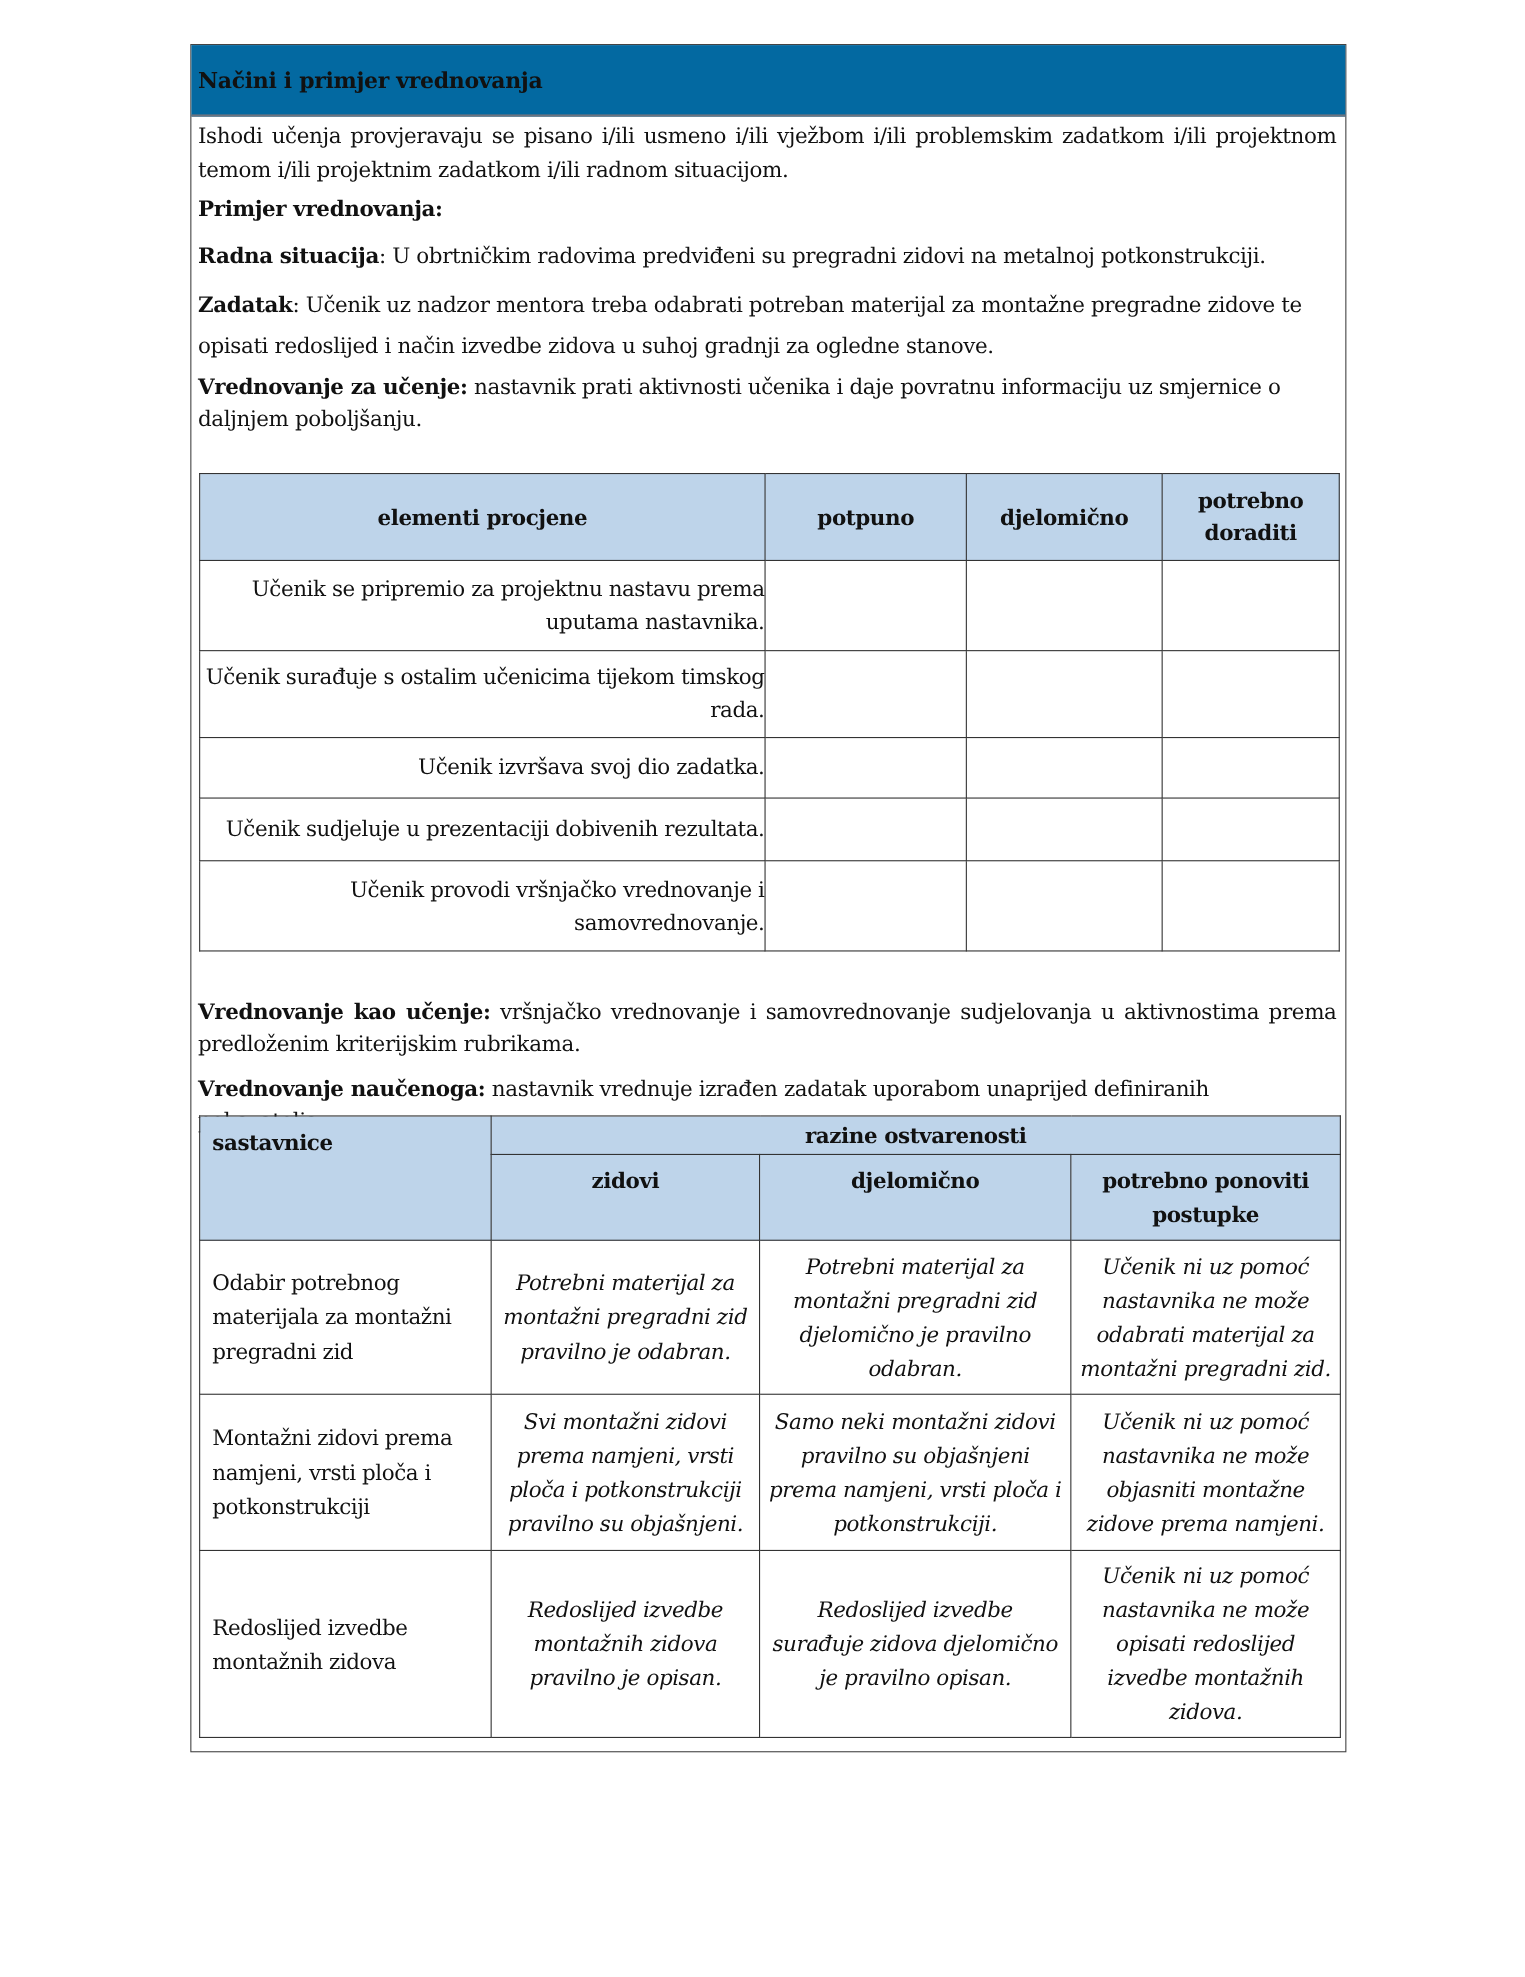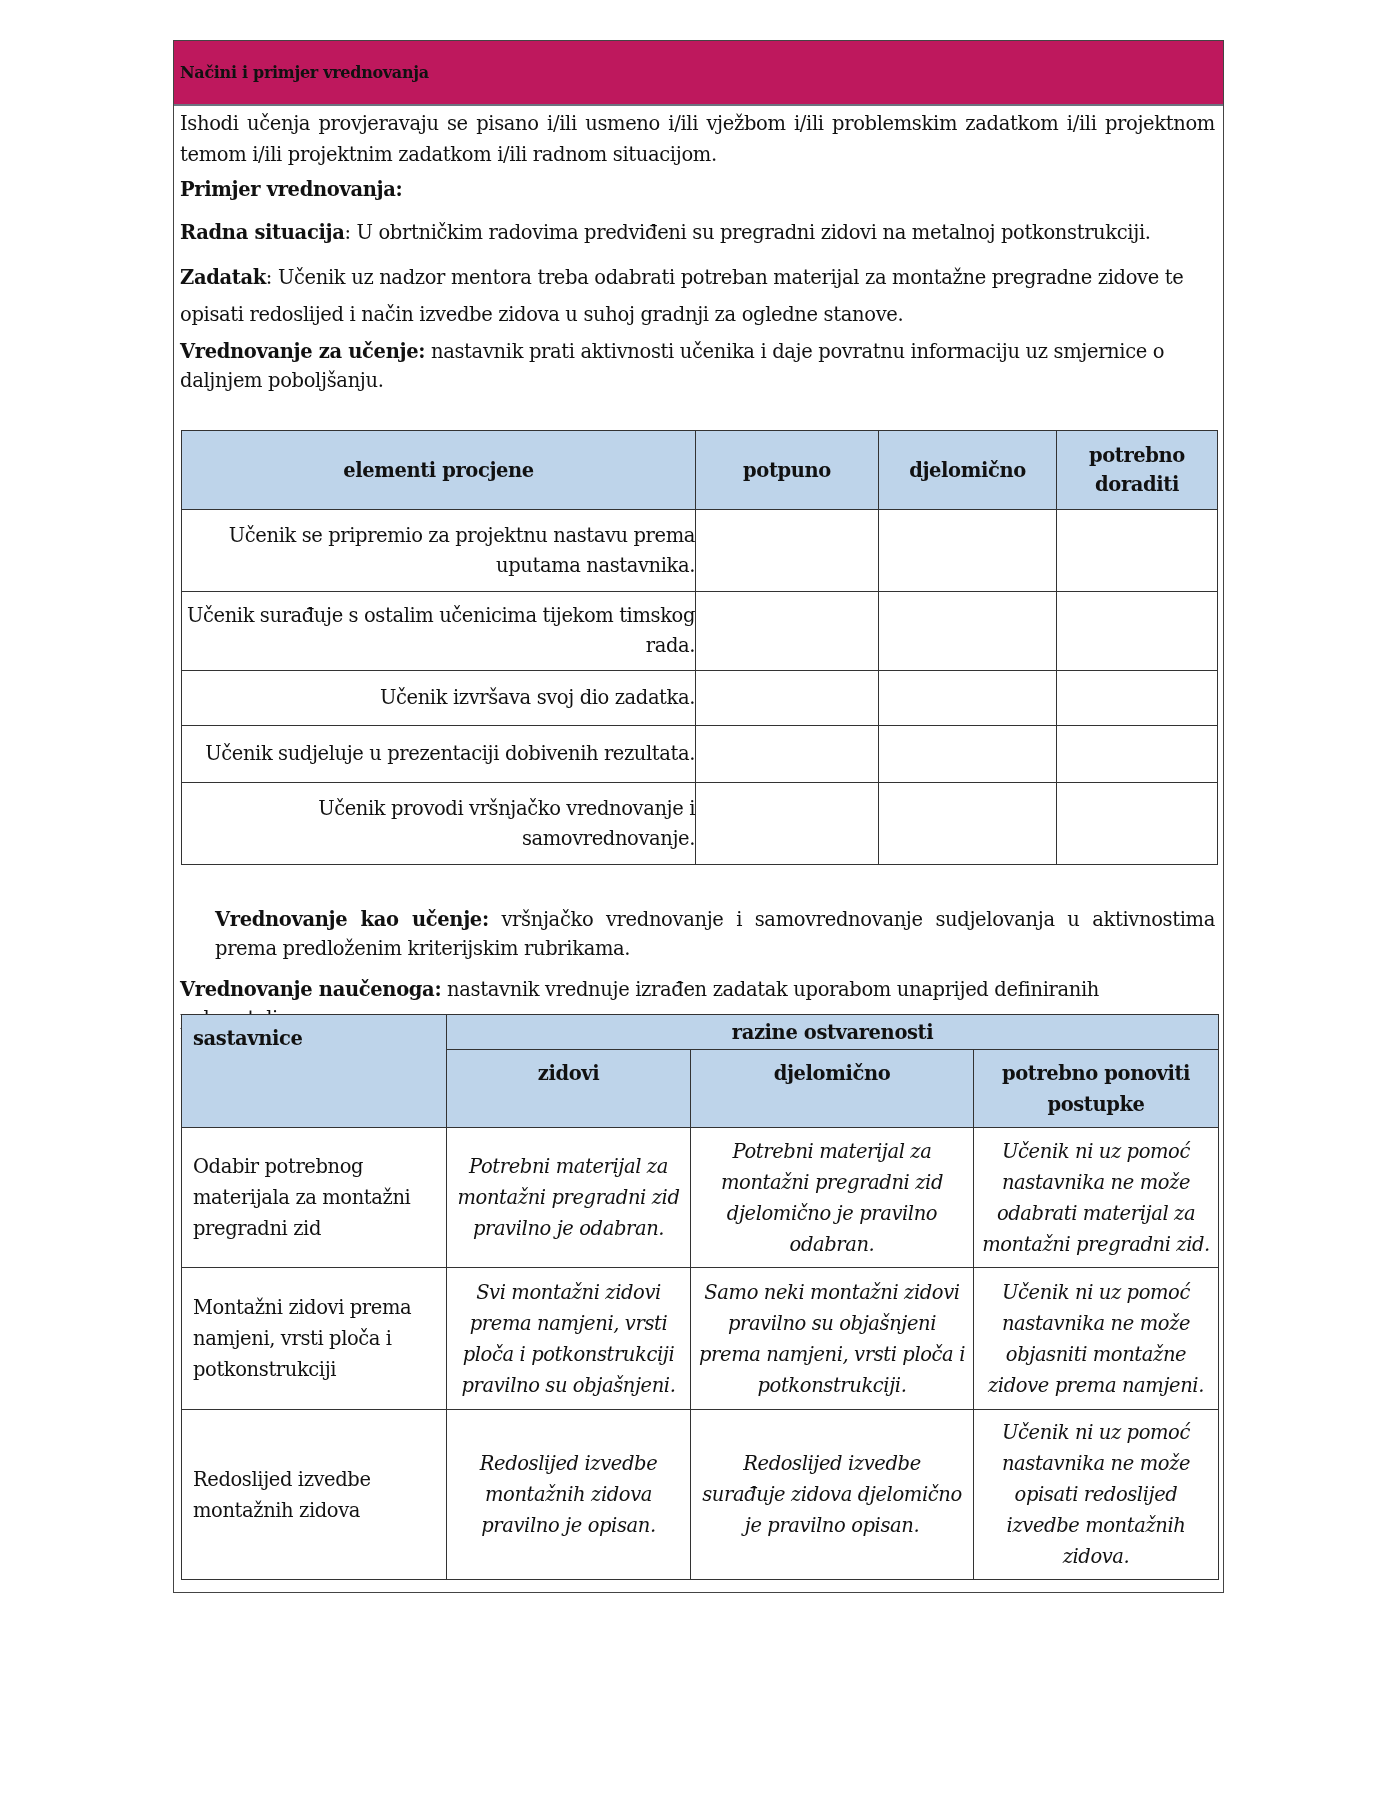--- a/index.html
+++ b/index.html
@@ -1,21 +1,21 @@
 <!DOCTYPE html>
 <html><head>
 <meta charset="utf-8">
 <style>
   html, body { margin: 0; padding: 0; background: #ffffff; }
   body { width: 1386px; height: 1797px; position: relative; font-family: "DejaVu Serif", "Liberation Serif", serif; color: #111; }
   .box { position: absolute; left: 173px; top: 40px; width: 1051px; height: 1553px; border: 1.5px solid #444; box-sizing: border-box; }
-  .title { position: absolute; left: 0; top: 0; right: 0; height: 65px; background: #be185d; border-bottom: 2px solid #6d7480; box-sizing: border-box; display: flex; align-items: center; padding-left: 6px; font-weight: bold; font-size: 16px; letter-spacing: -0.3px; }
+  .title { position: absolute; left: 0; top: 0; right: 0; height: 65px; background: #0369a1; border-bottom: 2px solid #6d7480; box-sizing: border-box; display: flex; align-items: center; padding-left: 6px; font-weight: bold; font-size: 20px; letter-spacing: -0.3px; }
   .p { position: absolute; left: 6px; right: 8px; font-size: 19.5px; line-height: 31px; letter-spacing: -0.35px; }
   .p.tight { line-height: 29px; }
-  .p.just { text-align: justify; text-align-last: left; margin-left: 35px; }
+  .p.just { text-align: justify; text-align-last: left; }
   b { font-weight: bold; }
   table { position: absolute; border-collapse: collapse; table-layout: fixed; font-size: 19.5px; letter-spacing: -0.4px; }
   td, th { border: 1.2px solid #333; padding: 0; box-sizing: border-box; }
   .t1 { left: 7px; top: 389px; width: 1036px; }
   .t1 th { background: #bed4ea; font-weight: bold; text-align: center; line-height: 29px; }
   .t1 td.label { text-align: right; vertical-align: middle; padding-left: 2px; line-height: 30px; }
   .t2 { left: 7px; top: 973px; width: 1037px; }
   .t2 th { background: #bed4ea; font-weight: bold; line-height: 31px; }
   .t2 td { vertical-align: middle; line-height: 31px; }
   .t2 td.comp { text-align: left; padding-left: 11px; padding-right: 6px; }

